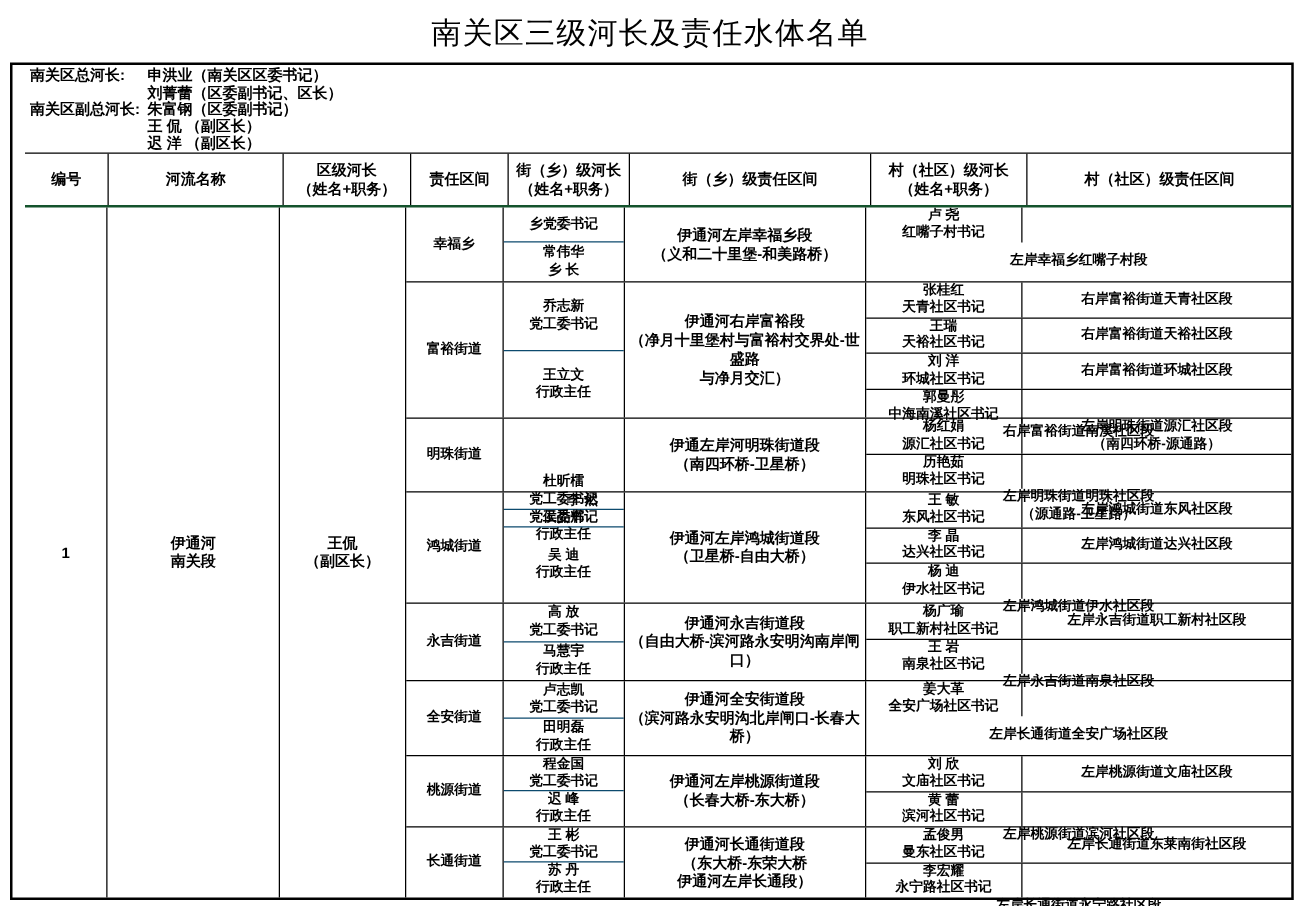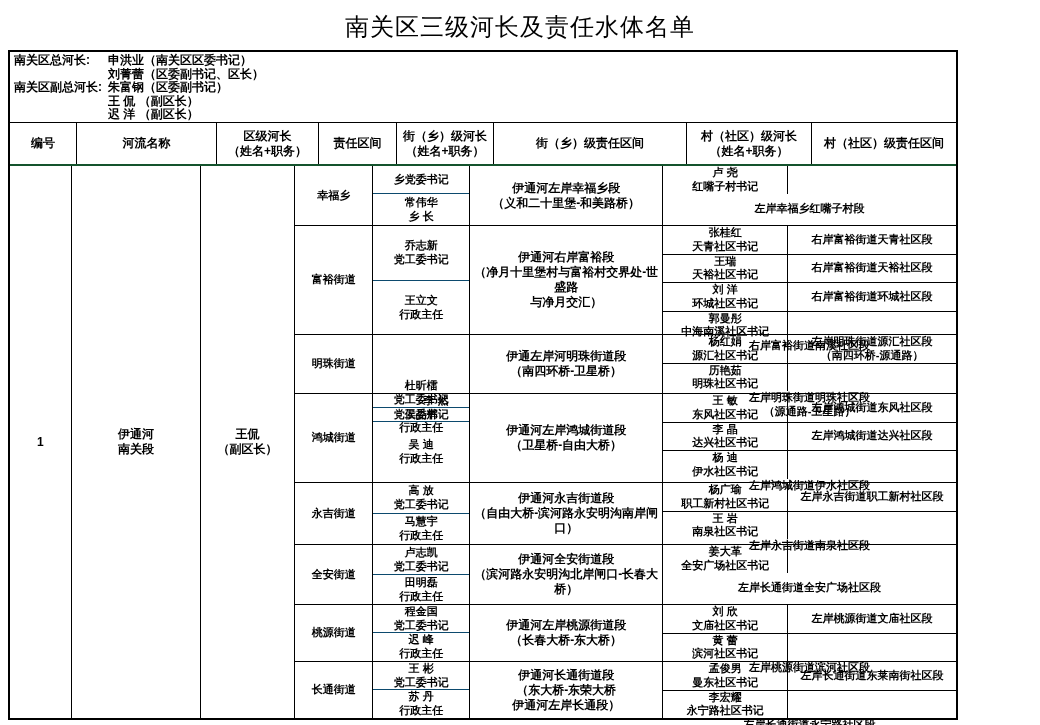--- a/index.html
+++ b/index.html
@@ -8,21 +8,21 @@
     width:1040px; height:725px;
     font-family:"Liberation Sans", sans-serif;
     font-weight:bold; color:#000;
     overflow:hidden;
   }
   .page-title {
     text-align:center; font-size:24px; font-weight:normal;
     letter-spacing:1px; margin-top:8px; height:42px; line-height:38px;
   }
   .sheet {
-    margin-left:8px; width:950px; border:2px solid #000;
+    margin-left:8px; width:1027px; border:2px solid #000;padding-left:10px;
   }
   
   .info-box { border-bottom:1px solid #000; height:71px; padding:2px 0 0 4px; font-size:12px; }
   .info-line { display:flex; line-height:13.6px; }
   .info-label { width:94px; white-space:pre; }
   .info-value { white-space:pre; }
   
   .hrow { display:flex; height:43px; border-bottom:2px solid #14532d; }
   .cell {
     border-right:1px solid #000;

